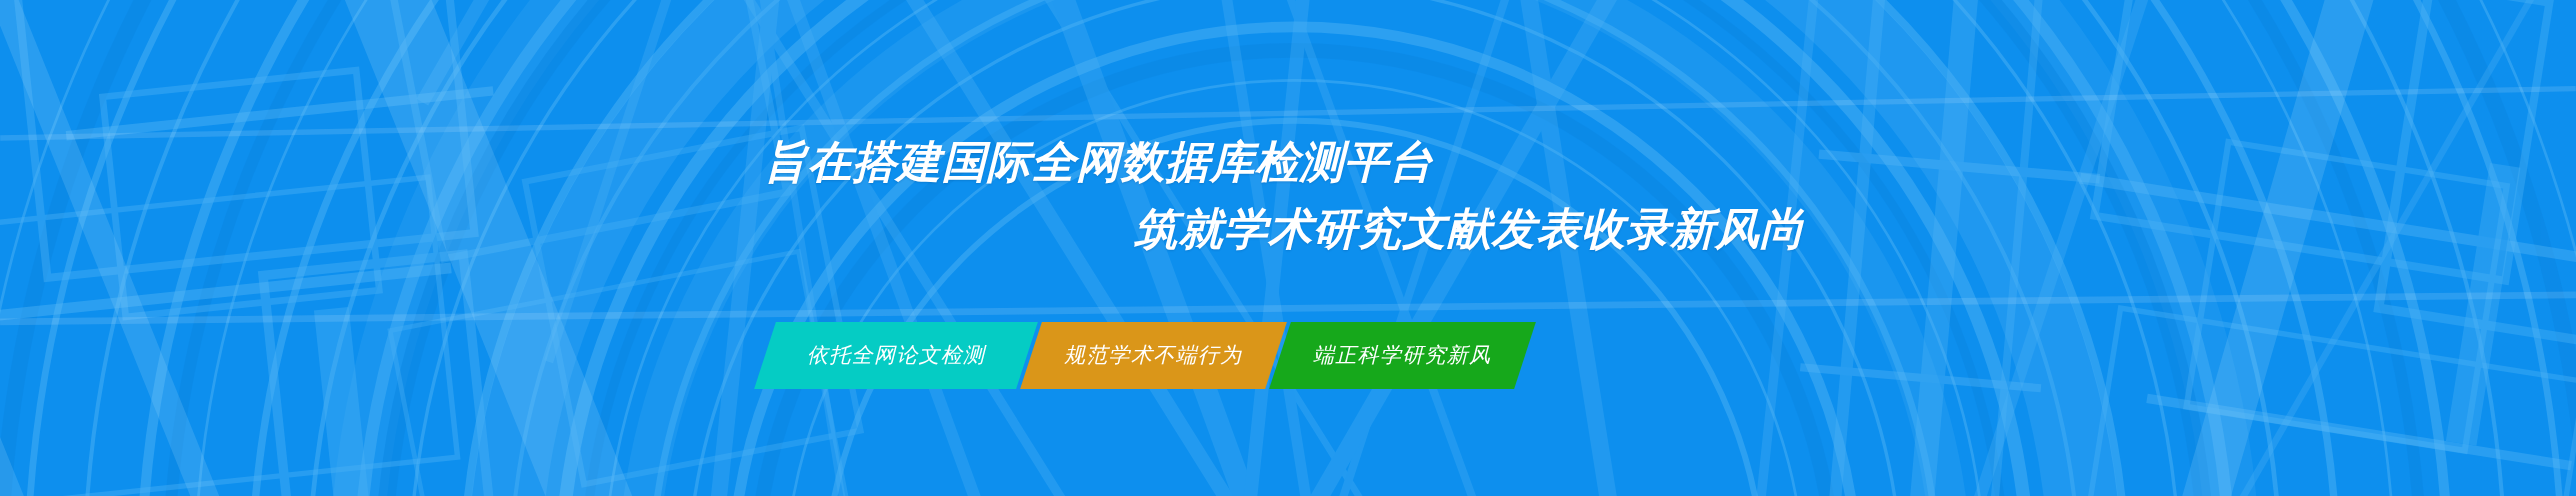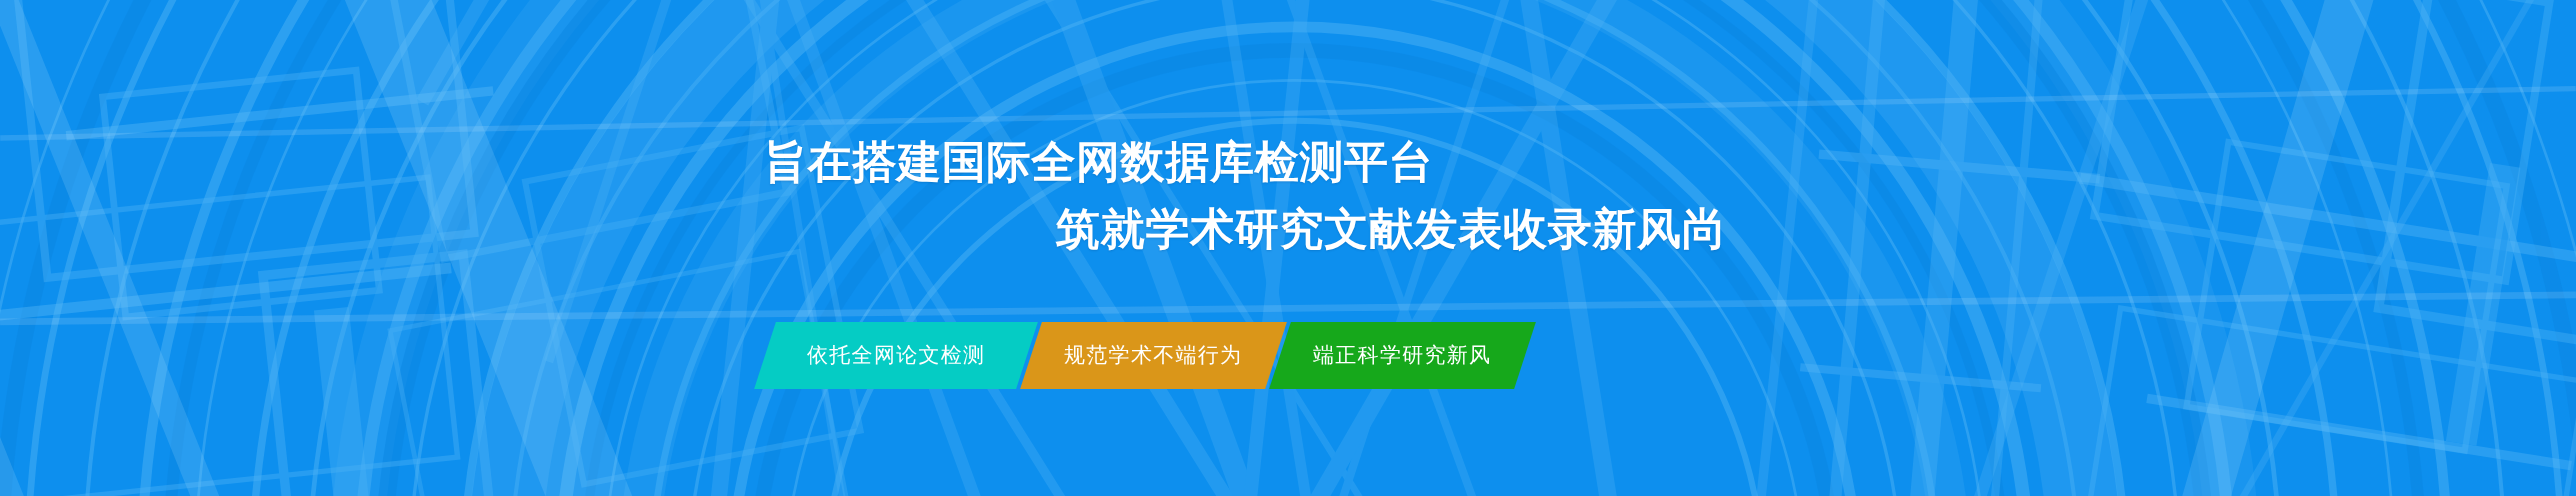--- a/index.html
+++ b/index.html
@@ -10,20 +10,21 @@
     background:#0d8fee;
     font-family:"DejaVu Sans","Liberation Sans",sans-serif;
   }
 
   #banner{
     position:relative;
     width:2576px;
     height:496px;
     background:#0d8fee;
     overflow:hidden;
+    font-style:italic;
   }
 
   
   .bg-layer{
     position:absolute;
     inset:0;
     pointer-events:none;
   }
   .bg-svg{ position:absolute; left:0; top:0; width:2576px; height:496px; display:block; }
 
@@ -38,21 +39,21 @@
     position:absolute;
     color:#ffffff;
     font-size:44px;
     font-weight:bold;
     letter-spacing:0.7px;
     line-height:1;
     white-space:nowrap;
     text-shadow:0 0.7px 2px rgba(0,40,90,.18);
   }
   .title-line-1{ left:763px; top:140px; }
-  .title-line-2{ left:1056px; top:207px; }
+  .title-line-2{ left:1134px; top:207px; }
 
   
   .tag-bar{
     position:absolute;
     left:765px;
     top:322px;
     height:67px;
     display:flex;
     align-items:stretch;
   }

